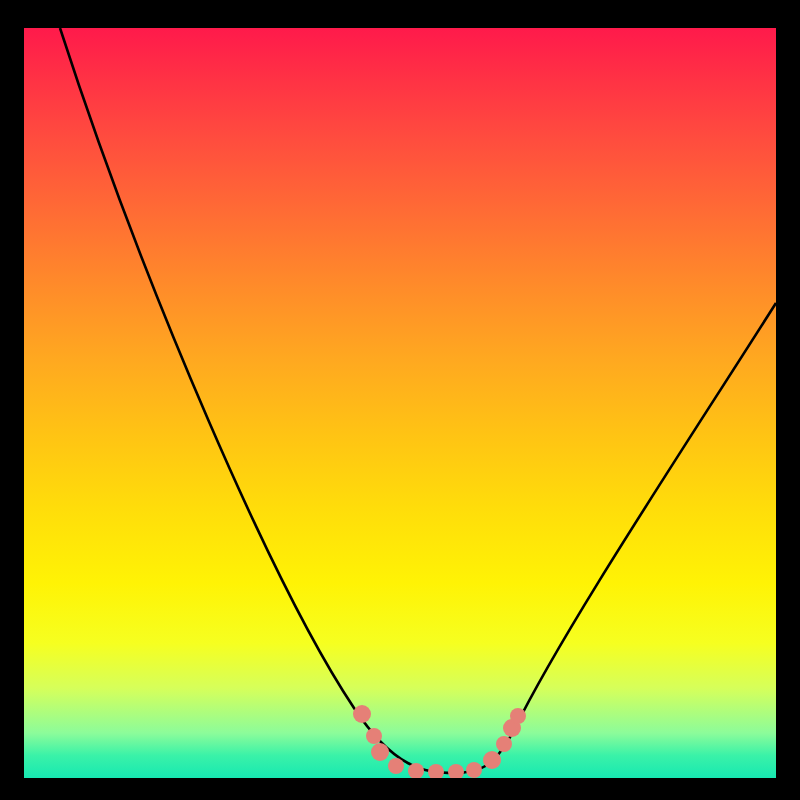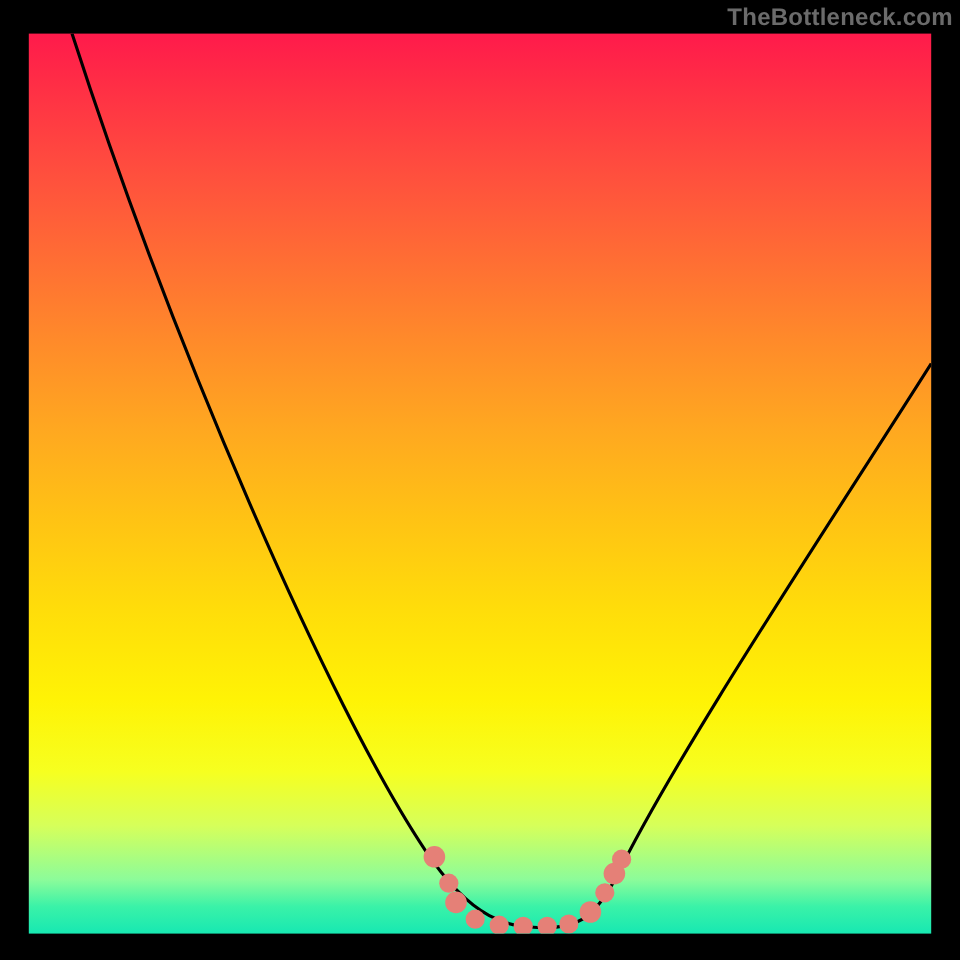--- a/index.html
+++ b/index.html
@@ -85,14 +85,13 @@
         <circle class="bead" cx="450" cy="742" r="8"></circle>
         <circle class="bead" cx="468" cy="732" r="9"></circle>
         <circle class="bead" cx="480" cy="716" r="8"></circle>
         <circle class="bead" cx="488" cy="700" r="9"></circle>
         <circle class="bead" cx="494" cy="688" r="8"></circle>
       </g>
     </svg>
 
   </div>
 
-  <div class="watermark">TheBottleneck.com</div>
 </div>
 
 </body></html>

